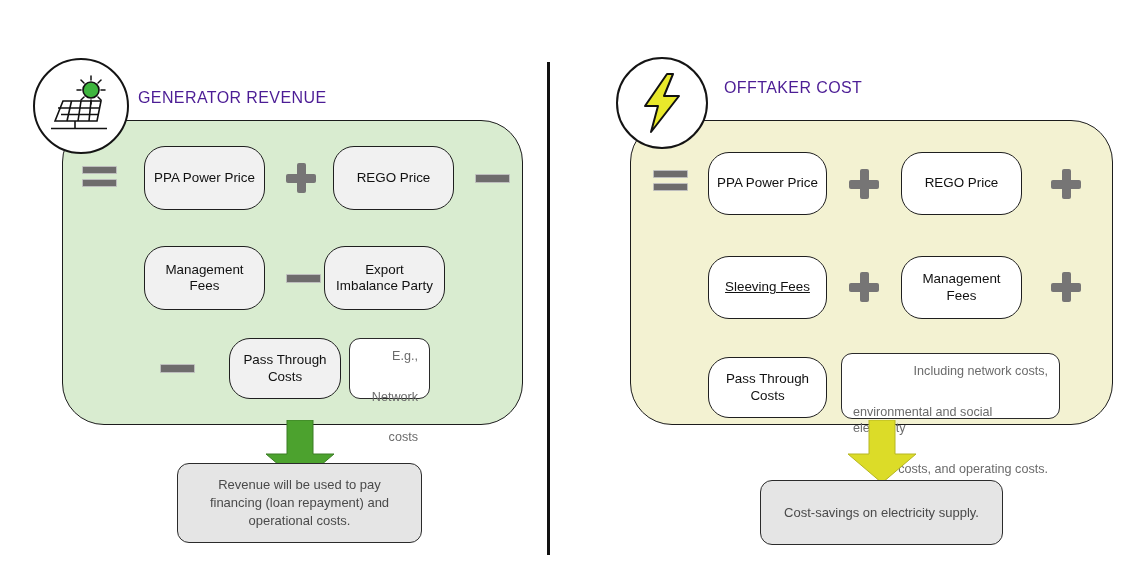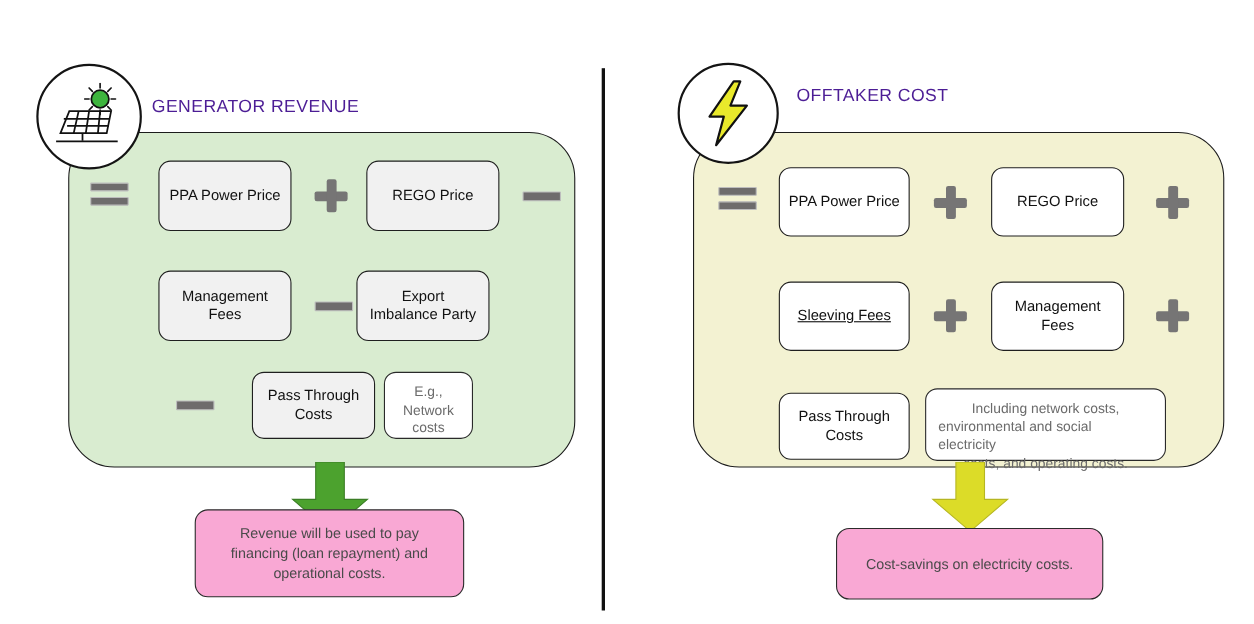--- a/index.html
+++ b/index.html
@@ -69,38 +69,39 @@
   .op-plus{width:30px;height:30px;}
   .op-plus b,.op-plus s{
     position:absolute;background:#767575;border-radius:2px;display:block;
   }
   .op-plus b{left:0;top:11px;width:30px;height:9px;}
   .op-plus s{left:10.5px;top:0;width:9px;height:30px;}
 
   
   .box{
     position:absolute;box-sizing:border-box;
-    border:1.7px solid #1f1f1f;border-radius:11px;
+    border:1.7px solid #1f1f1f;border-radius:21px;
     display:flex;align-items:center;justify-content:center;text-align:center;
     font-size:13.4px;line-height:16.5px;color:#111111;
     padding:4px 6px;
   }
   .box-grey{background:#f1f1f1;}
   .box-white{background:#ffffff;}
   .box-note{
     border:1.4px solid #2a2a2a;border-radius:11px;background:#ffffff;
     color:#6b6b6b;font-size:12.6px;line-height:16.5px;
-    align-items:center;justify-content:flex-start;text-align:left;
+    align-items:flex-end;justify-content:flex-start;text-align:left;
     padding:9px 11px;
+    gap:24px;
   }
 
   
   .result{
     position:absolute;box-sizing:border-box;
-    background:#f9a8d4;border:1.6px solid #2b2b2b;border-radius:12px;
+    background:#e5e5e5;border:1.6px solid #2b2b2b;border-radius:12px;
     display:flex;align-items:center;justify-content:center;text-align:center;
     font-size:13px;line-height:18px;color:#4a4a4a;padding:20px 14px;
   }
   .arrow{position:absolute;}
   svg{display:block;}
 </style>
 </head>
 <body>
 
 <div class="stage">
@@ -249,15 +250,15 @@
     <span>environmental and social electricity</span>
     <span>costs, and operating costs.</span>
   </div>
 
   <div class="arrow" style="left:845px;top:420px;">
     <svg width="74" height="64" viewBox="0 0 74 64">
       <polygon points="24,0 50,0 50,34 71,34 37,63 3,34 24,34" fill="#dcdc28" stroke="#b6b622" stroke-width="1"></polygon>
     </svg>
   </div>
 
-  <div class="result" style="left:760px;top:480px;width:243px;height:65px;">Cost-savings on electricity costs.</div>
+  <div class="result" style="left:760px;top:480px;width:243px;height:65px;">Cost-savings on electricity supply.</div>
 
 </div>
 
 </body></html>

